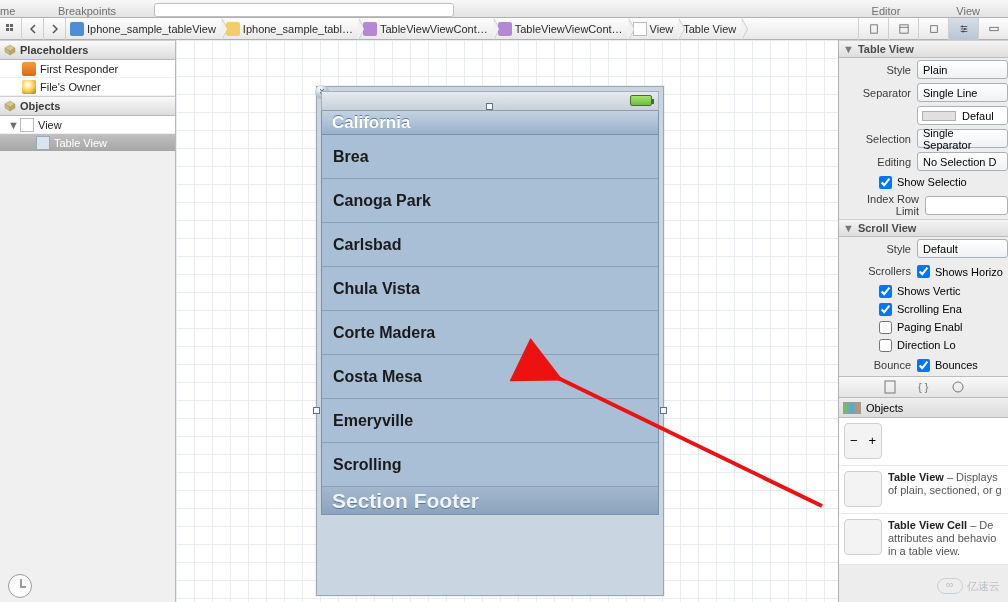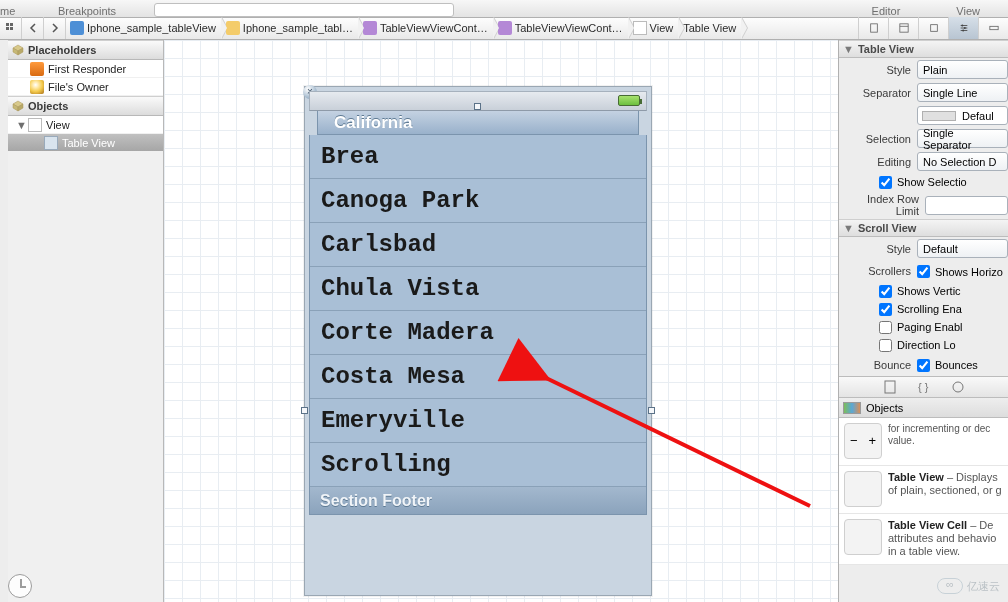--- a/index.html
+++ b/index.html
@@ -6,33 +6,33 @@
 body { width:1008px; height:602px; overflow:hidden; background:#ededed; position:relative; }
 
 
 .tabbar { height:18px; background:linear-gradient(#f7f7f7,#e3e3e3); border-bottom:1px solid #b0b0b0; display:flex; align-items:flex-end; color:#6f6f6f; font-size:11px; }
 .tabbar .tleft { width:30px; }
 .tabbar .tb { padding:0 28px; }
 .tabbar .spacer { flex:1; }
 .tabbar .search { width:300px; height:14px; background:#fff; border:1px solid #bfbfbf; border-radius:3px; margin-left:10px; }
 
 
-.jumpbar { height:22px; background:linear-gradient(#fdfdfd,#e9e9e9); border-bottom:1px solid #b0b0b0; display:flex; align-items:flex-end; }
+.jumpbar { height:22px; background:linear-gradient(#fdfdfd,#e9e9e9); border-bottom:1px solid #b0b0b0; display:flex; align-items:center; }
 .jumpbar .jbtn { width:22px; height:22px; border-right:1px solid #cfcfcf; display:flex; align-items:center; justify-content:center; color:#555; }
 .jumpbar .jbtn svg { width:10px; height:10px; }
 .jumpbar .chunk { display:flex; align-items:center; padding:0 6px 0 4px; color:#2b2b2b; white-space:nowrap; position:relative; height:22px; }
 .jumpbar .chunk:after { content:""; position:absolute; right:-6px; top:0; width:0; height:0; border-top:11px solid transparent; border-bottom:11px solid transparent; border-left:6px solid #cfcfcf; }
 .jumpbar .chunk:before { content:""; position:absolute; right:-5px; top:0; width:0; height:0; border-top:11px solid transparent; border-bottom:11px solid transparent; border-left:6px solid #f1f1f1; z-index:1; }
 .jumpbar .chunk .ic { width:14px; height:14px; margin-right:3px; display:inline-block; }
 .jumpbar .ricons { margin-left:auto; display:flex; }
 .jumpbar .ricons .jbtn { border-left:1px solid #cfcfcf; border-right:none; width:30px; }
 
 
 .main { position:absolute; top:40px; left:0; right:0; bottom:0; display:flex; }
-.leftpanel { width:156px; background:#f0f0f0; border-right:1px solid #b8b8b8;margin-left:8px; }
+.leftpanel { width:176px; background:#f0f0f0; border-right:1px solid #b8b8b8; }
 .section-hdr { height:20px; background:linear-gradient(#fafafa,#dcdcdc); border-top:1px solid #cfcfcf; border-bottom:1px solid #b8b8b8; display:flex; align-items:center; padding-left:4px; font-weight:bold; color:#3a3a3a; font-size:11px; }
 .section-hdr .cube { width:12px; height:12px; margin-right:4px; }
 .lp-item { height:18px; display:flex; align-items:center; padding-left:22px; background:#fff; border-bottom:1px solid #f0f0f0; color:#222; }
 .lp-item.indent2 { padding-left:36px; }
 .lp-item .ic { width:14px; height:14px; margin-right:4px; display:inline-block; }
 .lp-item.sel { background:linear-gradient(#c0c0c0,#a6a6a6); color:#fff; }
 .lp-item .tri { width:10px; text-align:center; color:#6f6f6f; margin-left:-14px; margin-right:2px; }
 .owner-ic { background:radial-gradient(circle at 40% 35%, #fff 0%, #ffe9a8 25%, #f3c94b 55%, #a86f1a 100%); border-radius:2px; }
 .resp-ic { background:linear-gradient(#ff9a3c,#d86a12); border-radius:2px; }
 .view-ic { background:#fff; border:1px solid #bbb; }
@@ -40,24 +40,24 @@
 
 
 .canvas { flex:1; position:relative; background:#fff; 
   background-image:linear-gradient(#e8edf2 1px,transparent 1px),linear-gradient(90deg,#e8edf2 1px,transparent 1px);
   background-size:18px 18px; }
 .device { position:absolute; left:140px; top:46px; width:348px; height:510px; border:1px solid #9aa7b3; background:#c9d5e1; box-shadow:0 0 0 1px rgba(0,0,0,.05); }
 .device .close { position:absolute; left:-2px; top:-2px; width:14px; height:14px; border-radius:50%; background:radial-gradient(circle at 35% 30%,#fff,#a8bdd0 60%,#6884a0); color:#3b5066; font-size:10px; line-height:13px; text-align:center; }
 .statusbar { height:20px; margin:4px 4px 0 4px; background:linear-gradient(#e6eaef,#c9d0d9); border:1px solid #a6b1bd; border-bottom:1px solid #8e9aa8; position:relative; }
 .battery { position:absolute; right:6px; top:3px; width:22px; height:11px; border:1px solid #476b34; border-radius:2px; background:linear-gradient(#a8e26f,#6cbf3f); }
 .battery:after { content:""; position:absolute; right:-3px; top:3px; width:2px; height:5px; background:#476b34; }
-.tv-head { height:24px; background:linear-gradient(#c4d2e2,#99b1cb); border:1px solid #7b94ad; border-top:none; margin:0 12px; display:flex; align-items:center; padding-left:16px; color:#fff; font-weight:bold; font-size:17px; text-shadow:0 -1px 0 #5d7992; font-family:"Helvetica Neue",Arial; }
+.tv-head { height:24px; background:linear-gradient(#c4d2e2,#99b1cb); border:1px solid #7b94ad; border-top:none; margin:0 4px; display:flex; align-items:center; padding-left:10px; color:#fff; font-weight:bold; font-size:17px; text-shadow:0 -1px 0 #5d7992; font-family:"Helvetica Neue",Arial; }
 .cells { margin:0 4px; border-left:1px solid #7b94ad; border-right:1px solid #7b94ad; }
-.cell { height:44px; background:#a9bfd6; border-bottom:1px solid #8aa1b8; display:flex; align-items:center; padding-left:11px; color:#1a1a1a; font-weight:bold; font-size:24px; font-family:Liberation Mono, monospace; }
-.tv-foot { height:28px; margin:0 4px; background:linear-gradient(#a3b8ce,#8ba3bc); border:1px solid #7b94ad; border-top:none; display:flex; align-items:center; padding-left:10px; color:#f0f4f8; font-weight:bold; font-size:16px; text-shadow:0 1px 0 #5d7992; font-family:"Helvetica Neue",Arial; }
+.cell { height:44px; background:#a9bfd6; border-bottom:1px solid #8aa1b8; display:flex; align-items:center; padding-left:11px; color:#1a1a1a; font-weight:bold; font-size:16px; font-family:Liberation Sans, sans-serif; }
+.tv-foot { height:28px; margin:0 4px; background:linear-gradient(#a3b8ce,#8ba3bc); border:1px solid #7b94ad; border-top:none; display:flex; align-items:center; padding-left:10px; color:#f0f4f8; font-weight:bold; font-size:21px; text-shadow:0 1px 0 #5d7992; font-family:"Helvetica Neue",Arial; }
 .sel-handle { position:absolute; width:7px; height:7px; background:#f5f7fa; border:1px solid #5b7288; }
 .device .h1{left:-4px;top:320px;} .device .h2{right:-4px;top:320px;}
 .device .h3{left:50%;margin-left:-4px;top:16px;}
 
 
 .arrow-svg { position:absolute; left:0; top:0; pointer-events:none; }
 
 
 .inspector { width:170px; background:#ededed; border-left:1px solid #b0b0b0; overflow:hidden; font-size:11px; }
 .ins-sec { height:18px; background:linear-gradient(#f4f4f4,#dedede); border-top:1px solid #cfcfcf; border-bottom:1px solid #bcbcbc; display:flex; align-items:center; padding-left:4px; font-weight:bold; color:#4a4a4a; }
@@ -344,21 +344,20 @@
             <circle cx="8" cy="8" r="5" fill="none" stroke="#777"></circle>
           </svg></span>
     </div>
     <div class="lib-header">
         <span class="swatch"></span>
         <span>Objects</span>
       </div>
     <div class="lib-list">
       <div class="libitem">
         <div class="thumb stepper-thumb"></div>
-        <div class="txt">for incrementing or dec value.</div>
       </div>
       <div class="libitem">
         <div class="thumb tv-thumb"></div>
         <div class="txt"><b>Table View</b><span> – Displays of plain, sectioned, or g</span></div>
       </div>
       <div class="libitem">
         <div class="thumb cell-thumb"></div>
         <div class="txt"><b>Table View Cell</b><span> – De attributes and behavio in a table view.</span></div>
       </div>
     </div>

